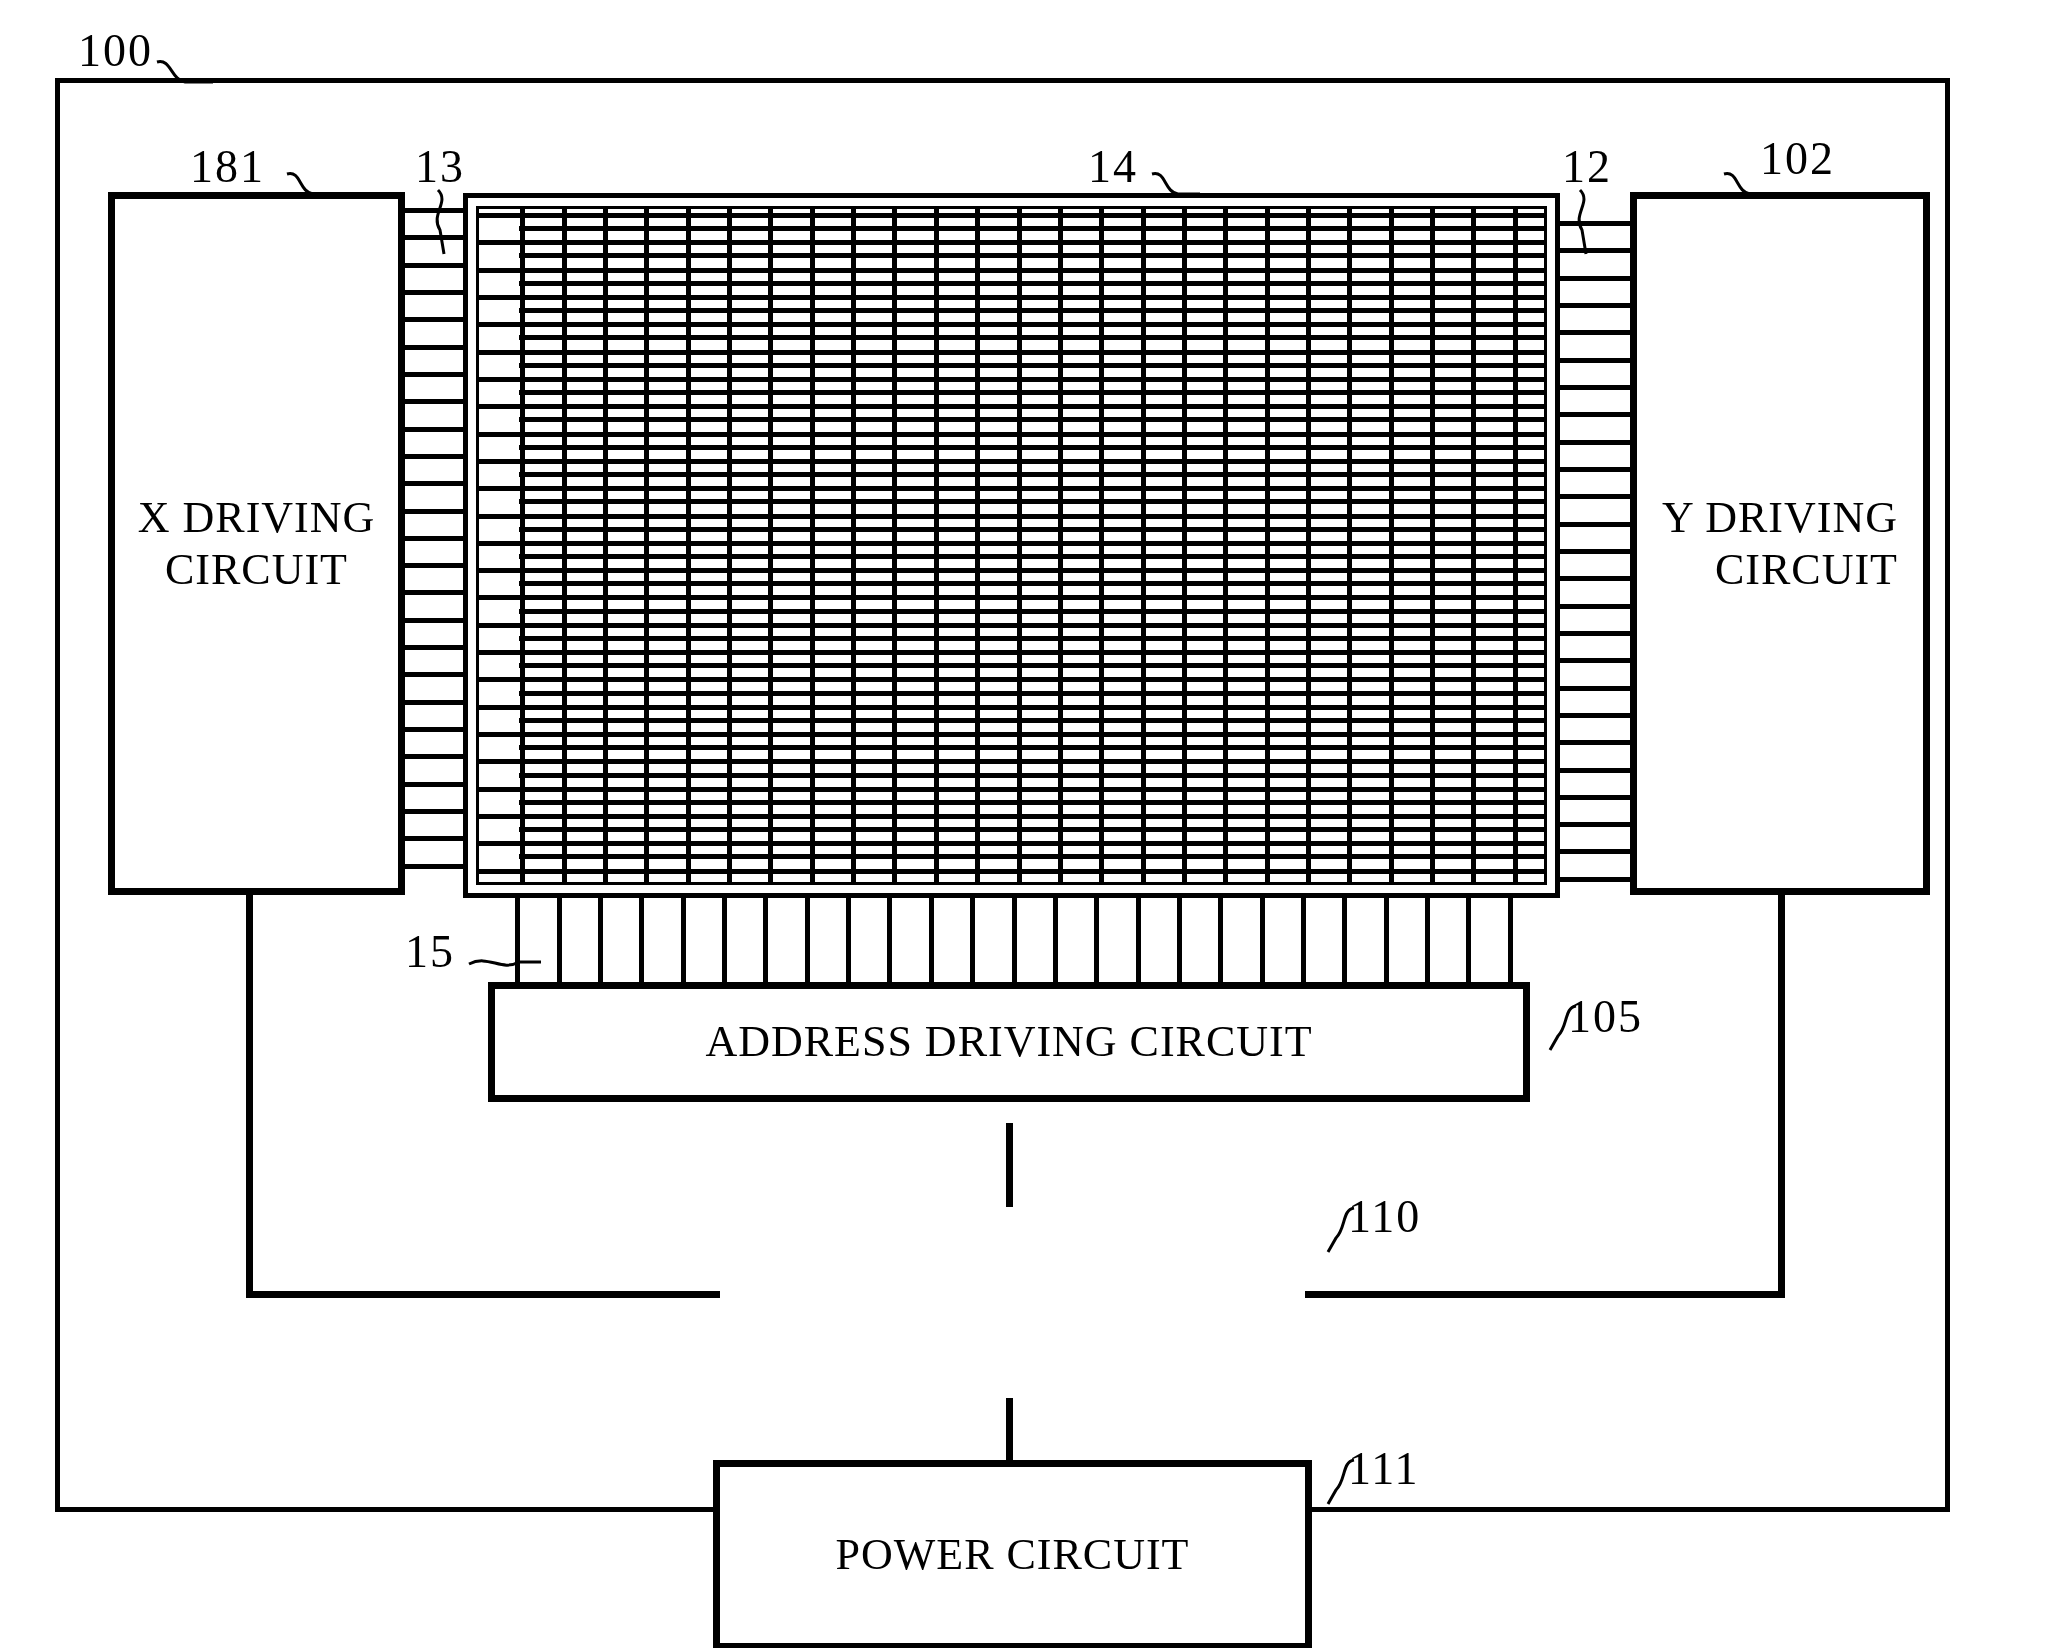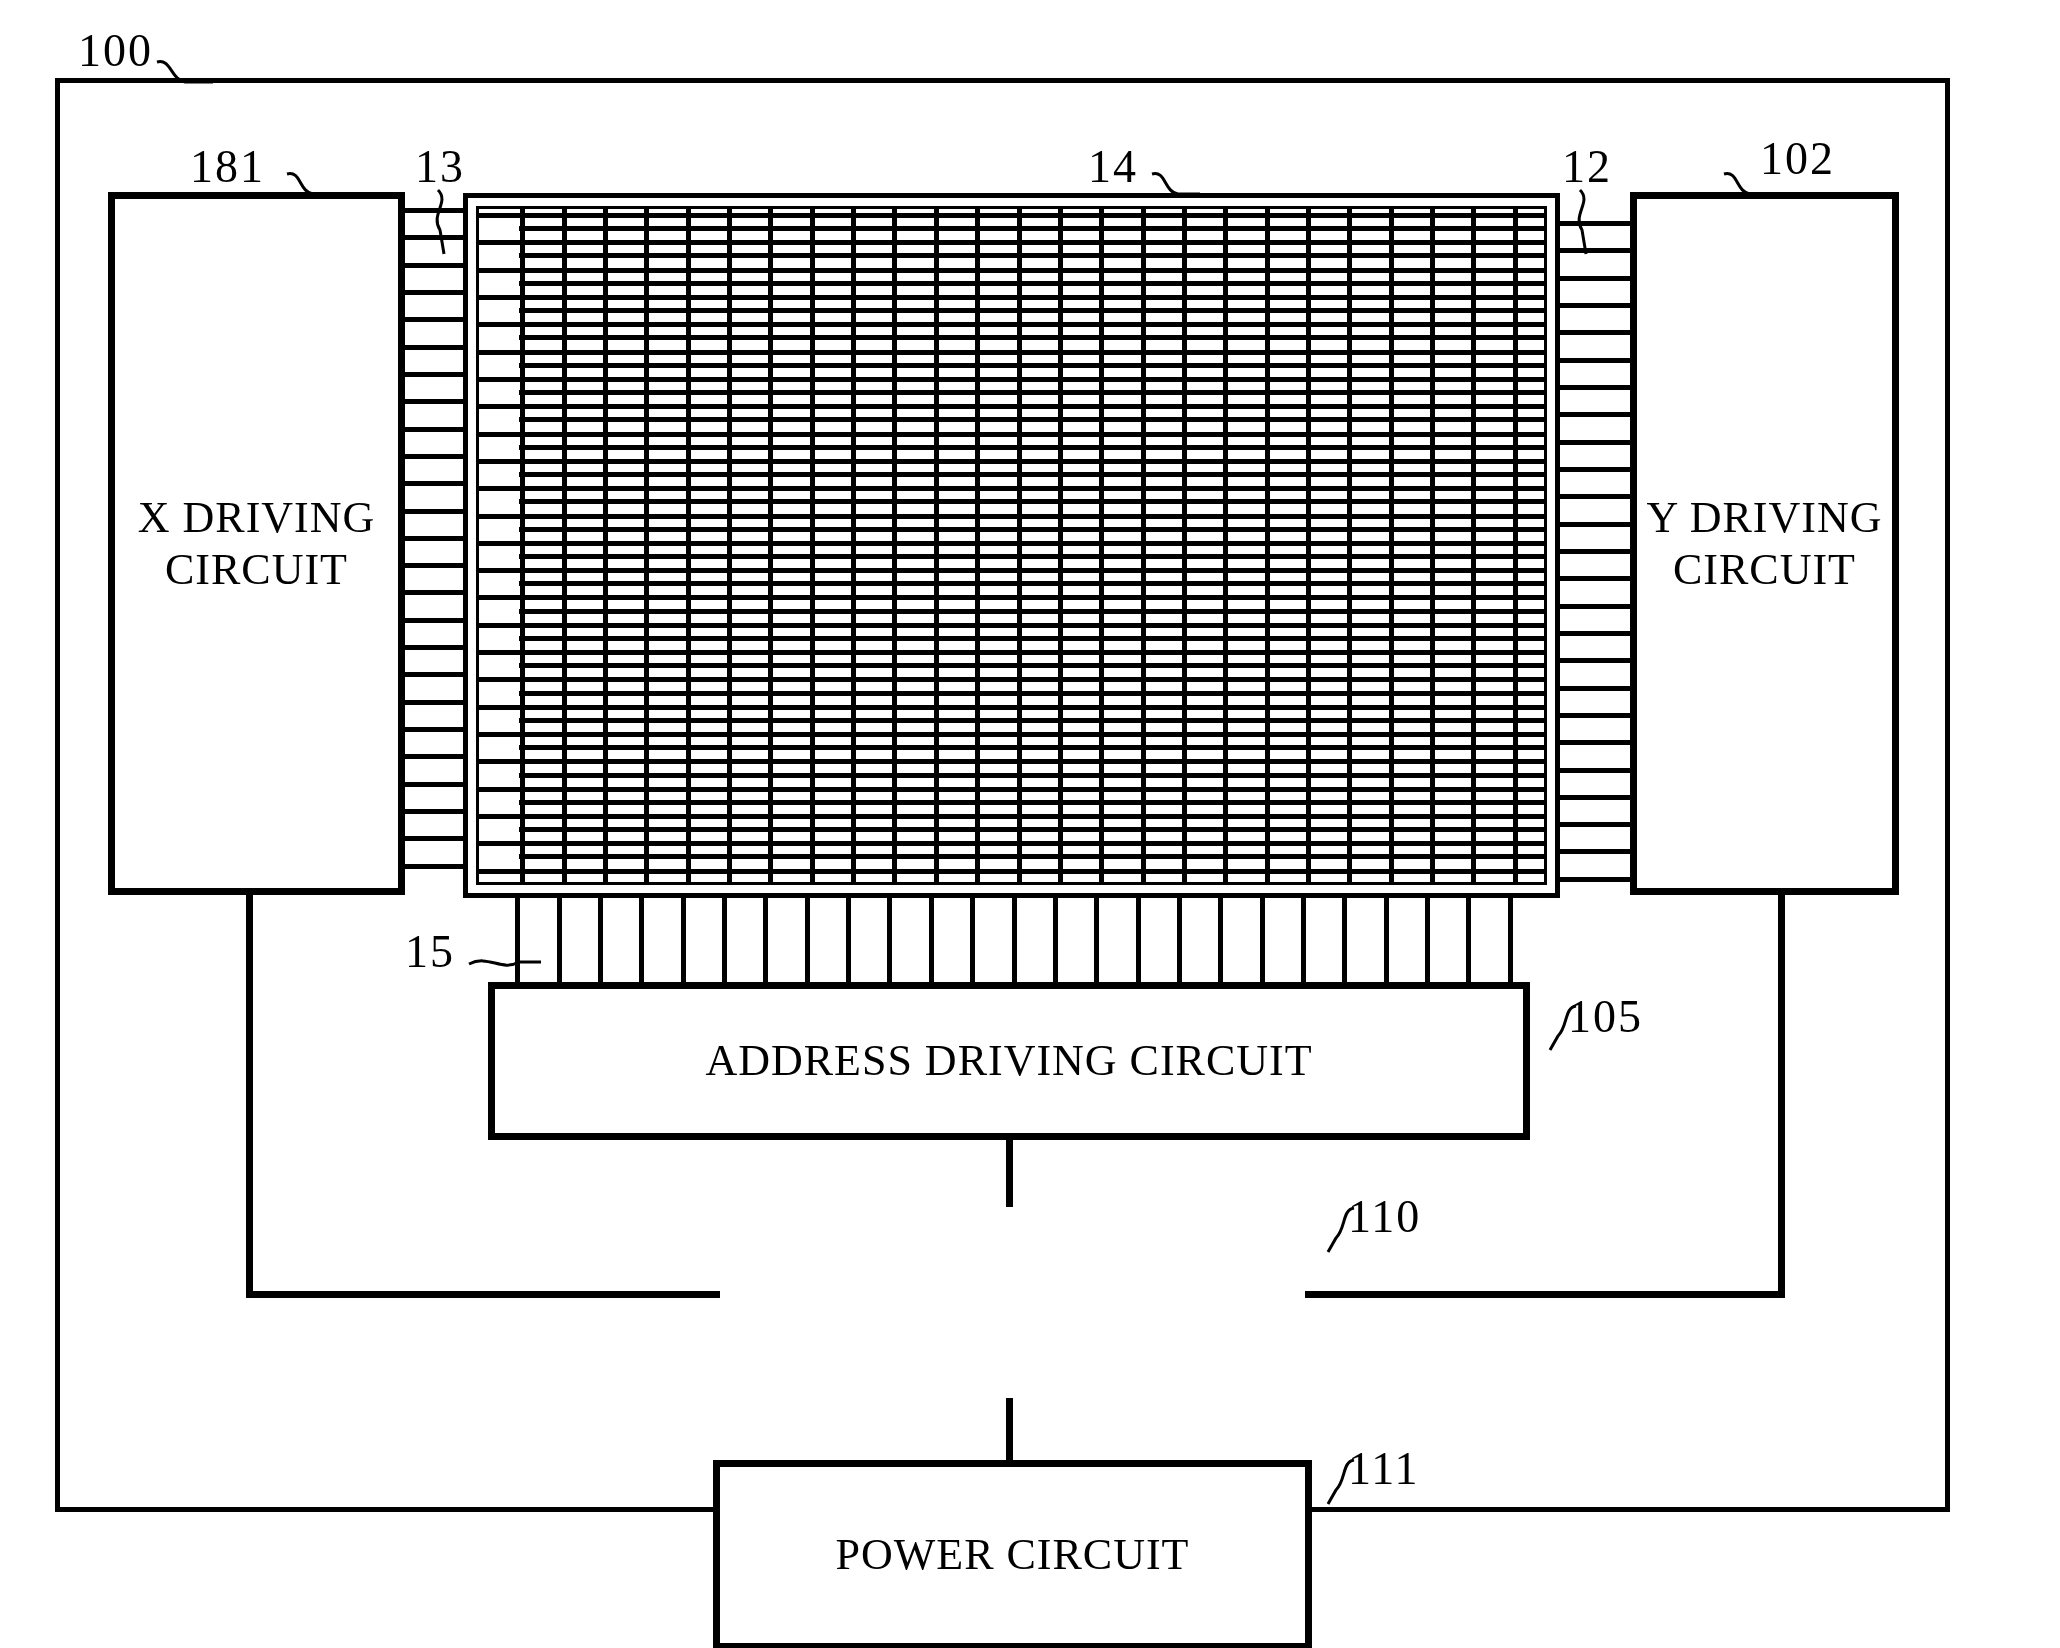--- a/index.html
+++ b/index.html
@@ -10,22 +10,22 @@
   
   .outer-frame{position:absolute;left:55px;top:78px;width:1895px;height:1434px;
       border:5px solid #000;box-sizing:border-box;background:#fff;}
 
   
   .box{position:absolute;background:#fff;border:7px solid #000;box-sizing:border-box;
        display:flex;align-items:center;justify-content:center;text-align:center;
        line-height:1.18;z-index:30;}
 
   #x-drv{left:108px;top:192px;width:297px;height:703px;font-size:44px;letter-spacing:1px;}
-  #y-drv{left:1630px;top:192px;width:269px;height:703px;font-size:44px;letter-spacing:1px;}
-  #addr-drv{left:488px;top:982px;width:1042px;height:158px;font-size:44px;letter-spacing:1px;}
+  #y-drv{left:1630px;top:192px;width:300px;height:703px;font-size:44px;letter-spacing:1px;text-align:right;}
+  #addr-drv{left:488px;top:982px;width:1042px;height:120px;font-size:44px;letter-spacing:1px;}
   #ctrl{left:713px;top:1207px;width:599px;height:191px;font-size:44px;letter-spacing:1px;}
   #pwr{left:713px;top:1460px;width:599px;height:190px;font-size:44px;letter-spacing:1px;}
 
   
   .panel-outer{position:absolute;left:463px;top:193px;width:1097px;height:705px;
       border:5px solid #000;box-sizing:border-box;background:#fff;z-index:20;}
   .panel-inner{position:absolute;left:8px;top:8px;right:8px;bottom:8px;
       border:3px solid #000;box-sizing:border-box;background:#fff;overflow:hidden;}
   .cellgrid{position:absolute;left:0;top:0;right:0;bottom:0;overflow:hidden;}
 

